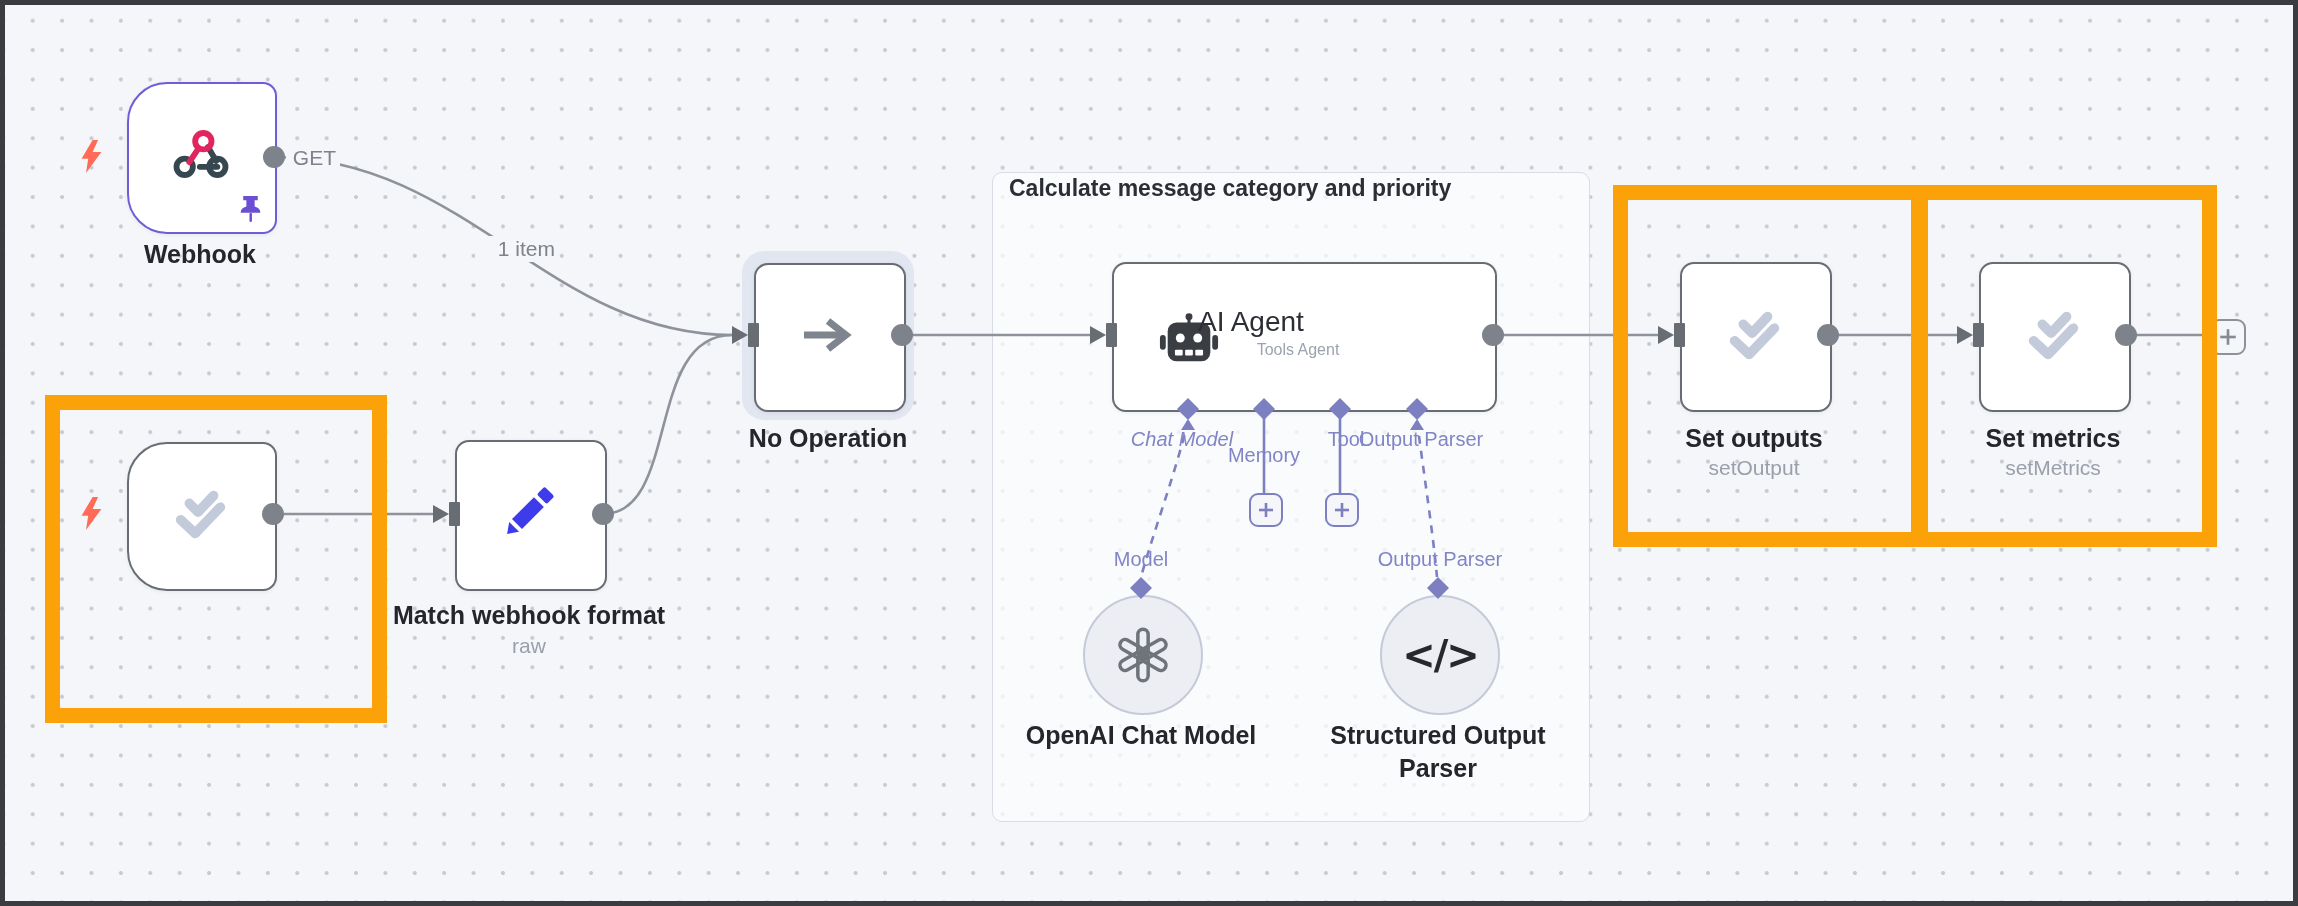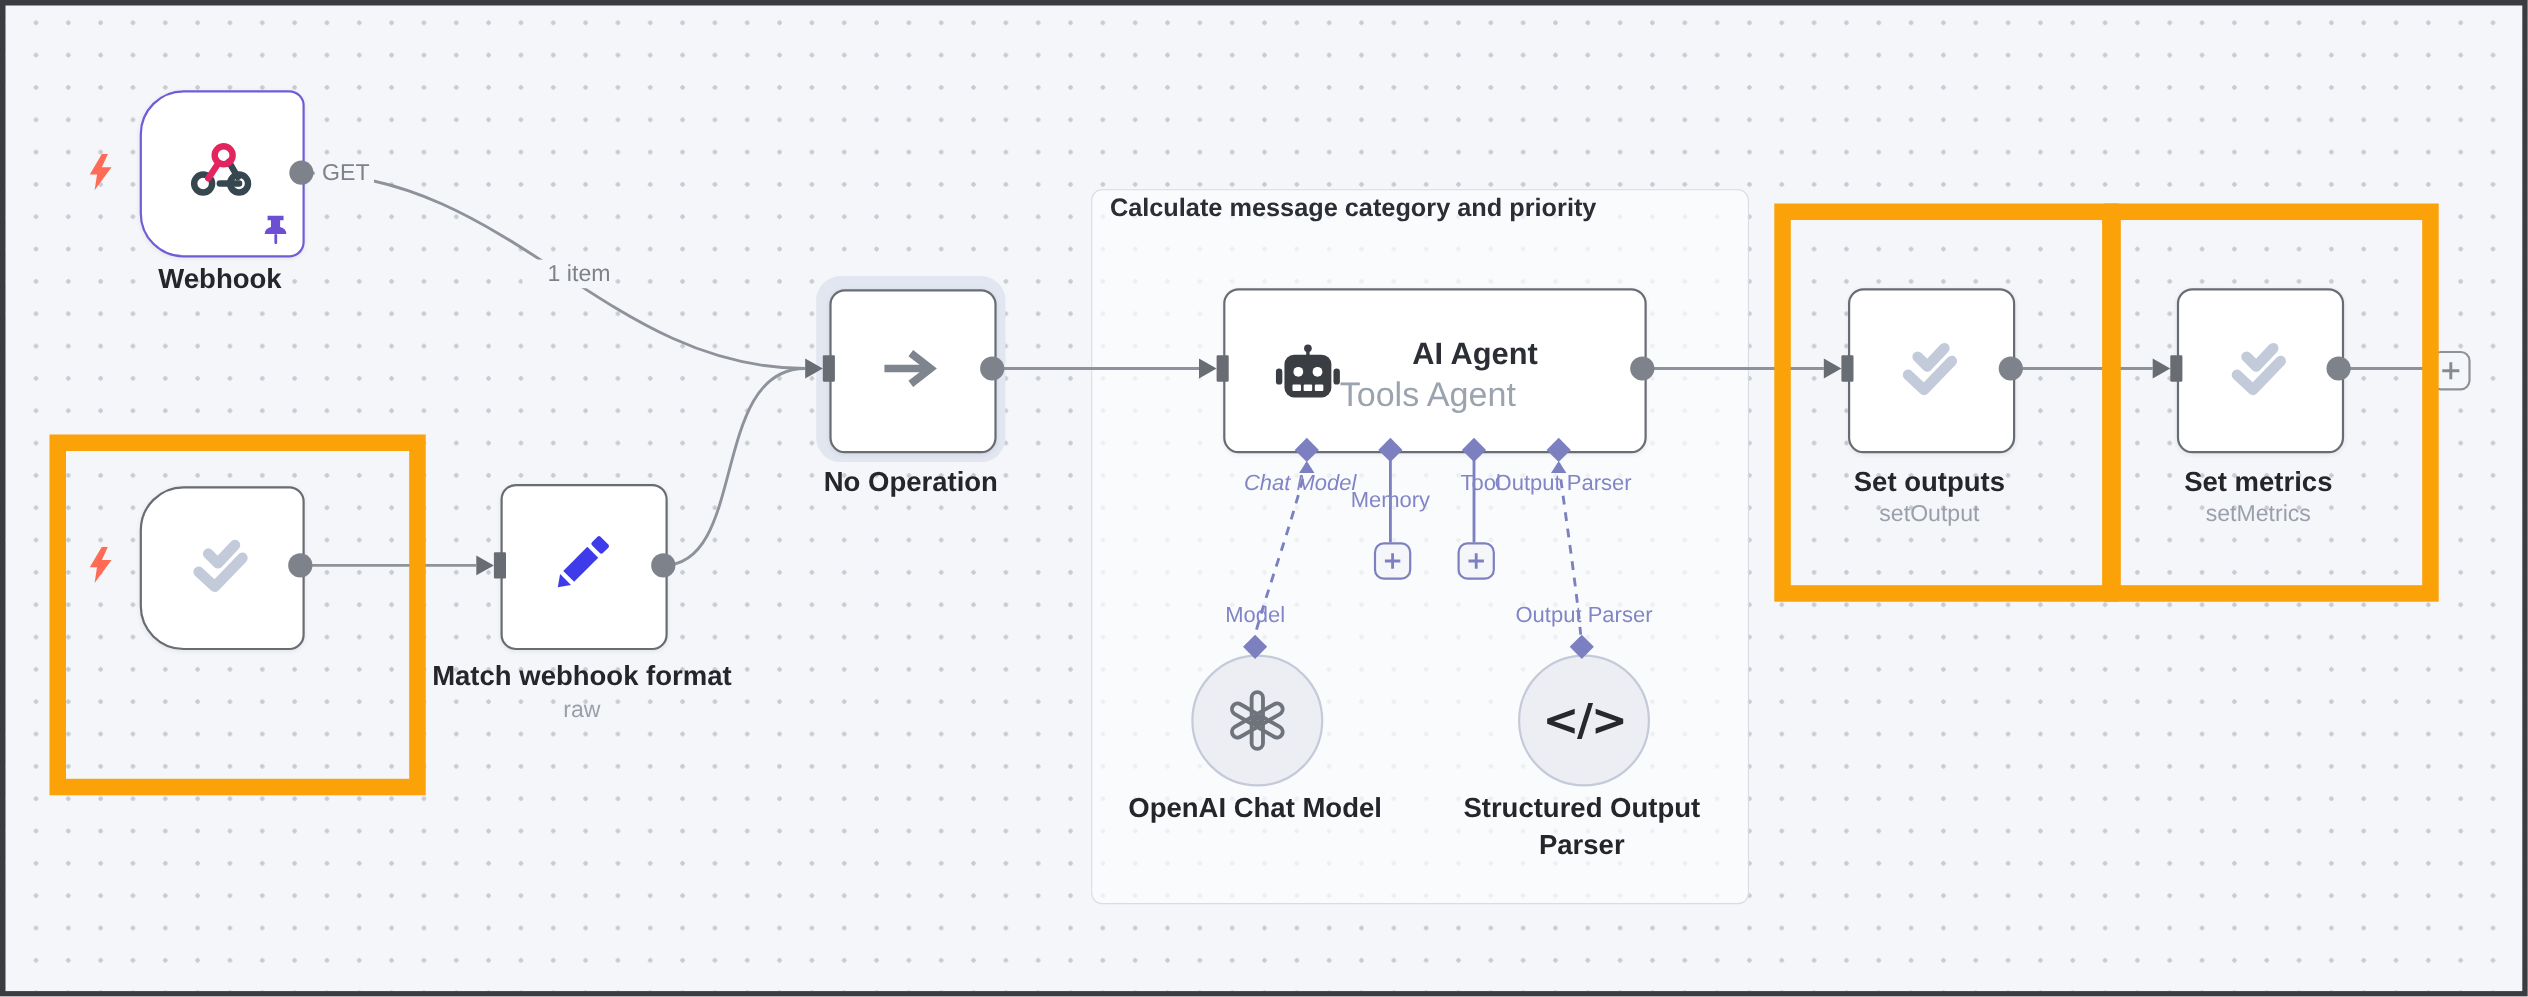--- a/index.html
+++ b/index.html
@@ -26,22 +26,22 @@
         border:2px solid #c5cad9;z-index:2;display:flex;align-items:center;justify-content:center;}
   .plus-btn{position:absolute;background:#f5f6f9;border:2.5px solid #7c80c0;border-radius:9px;z-index:2;
         display:flex;align-items:center;justify-content:center;}
   .plus-btn.gray{border-color:#8d9199;}
   
   .nlabel{position:absolute;font-size:25px;font-weight:600;color:#24262b;text-align:center;z-index:5;line-height:33px;}
   .nsub{position:absolute;font-size:21px;font-weight:400;color:#9aa0ab;text-align:center;z-index:5;}
   .edge-label{position:absolute;font-size:21px;color:#7e828b;background:#f5f6f9;padding:1px 4px;
         text-align:right;z-index:5;}
   .port-label{position:absolute;font-size:20px;color:#8185c6;text-align:center;z-index:5;white-space:nowrap;}
-  .agent-title{position:absolute;font-size:28px;font-weight:700;color:#2b2e35;text-align:right;z-index:5;}
-  .agent-sub{position:absolute;font-size:31px;color:#9ba3ae;text-align:center;z-index:5;}
+  .agent-title{position:absolute;font-size:28px;font-weight:400;color:#2b2e35;text-align:left;z-index:5;}
+  .agent-sub{position:absolute;font-size:16px;color:#9ba3ae;text-align:center;z-index:5;}
   
   .hl-box{position:absolute;border:15px solid #faa208;z-index:4;}
   .icon{position:absolute;z-index:2;}
   .parser-glyph{font-family:"DejaVu Sans",sans-serif;font-weight:800;font-size:40px;color:#26282d;letter-spacing:-2px;}
 </style>
 </head>
 <body>
 
 <div id="stage">
  <div id="canvas">

